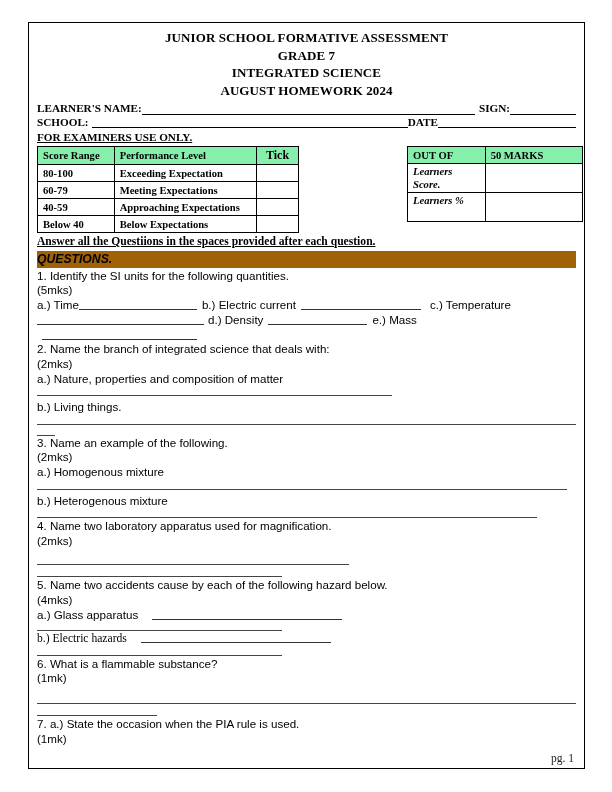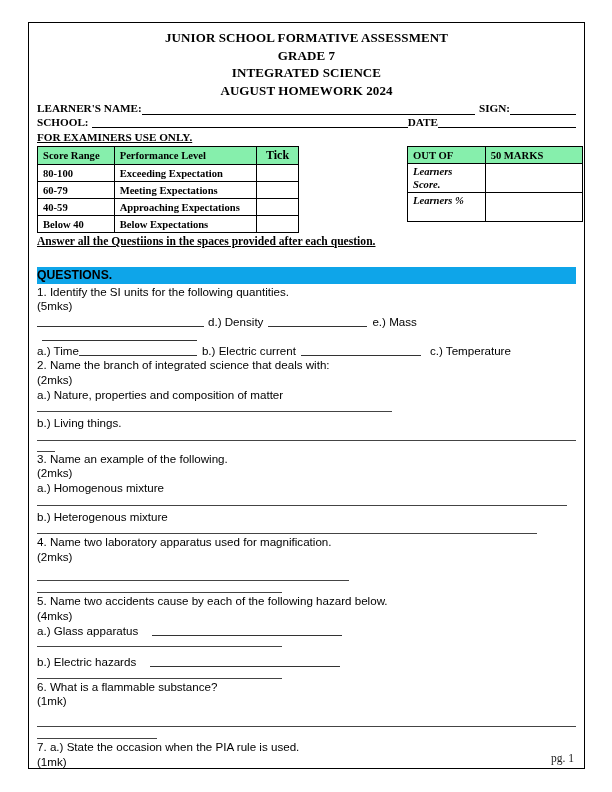--- a/index.html
+++ b/index.html
@@ -113,27 +113,28 @@
     font-family: "Liberation Serif", serif;
     font-weight: bold;
     font-size: 11.6px;
     line-height: 13.5px;
     text-decoration: underline;
     width: 360px;
     margin-top: 1px;
   }
 
   .qbanner {
-    background: #0ea5e9;
+    background: #a16207;
     font-weight: bold;
     font-size: 12.2px;
     line-height: 15px;
     padding: 1px 0 1px 0;
-    margin-top: 18px;
+    margin-top: 2px;
     width: 100%;
+    font-style: italic;
   }
 
   
   .body {
     font-size: 11.6px;
     line-height: 14.6px;
     margin-top: 1px;
   }
   .q { white-space: pre-wrap; }
 
@@ -255,25 +256,25 @@
 
   </div>
 
   <div class="instruction">Answer all the Questiions in the spaces provided after each question.</div>
   <div class="qbanner">QUESTIONS.</div>
 
   <div class="body">
 
     <div class="q">1. Identify the SI units for the following quantities.</div>
     <div class="q">(5mks)</div>
+    <div>
+      <span>a.) Time</span><span class="inline-ln" style="width:118px;"></span><span style="padding-left:5px;">b.) Electric current</span><span class="inline-ln" style="width:120px;margin-left:5px;"></span><span style="padding-left:9px;">c.) Temperature</span>
+    </div>
     <div style="margin-top:1px;">
       <span class="inline-ln" style="width:167px;"></span><span style="padding-left:4px;">d.) Density</span><span class="inline-ln" style="width:99px;margin-left:5px;"></span><span style="padding-left:5px;">e.) Mass</span><span class="inline-ln" style="width:155px;margin-left:5px;"></span>
-    </div>
-    <div>
-      <span>a.) Time</span><span class="inline-ln" style="width:118px;"></span><span style="padding-left:5px;">b.) Electric current</span><span class="inline-ln" style="width:120px;margin-left:5px;"></span><span style="padding-left:9px;">c.) Temperature</span>
     </div>
 
     <div class="q">2. Name the branch of integrated science that deals with:</div>
     <div class="q">(2mks)</div>
     <div class="q">a.) Nature, properties and composition of matter</div>
     <div class="blankline w355"></div>
     <div class="gap4"></div>
     <div class="q">b.) Living things.</div>
     <div class="blankline full"></div>
     <div class="blankline w18" style="margin-top:10px;"></div>
@@ -290,21 +291,21 @@
     <div class="q">(2mks)</div>
     <div class="blankline w312" style="margin-top:16px;"></div>
     <div class="blankline w245" style="margin-top:11px;"></div>
 
     <div class="q" style="margin-top:1px;">5. Name two accidents cause by each of the following hazard below.</div>
     <div class="q">(4mks)</div>
     <div>
       <span>a.) Glass apparatus</span><span class="inline-ln" style="width:190px;margin-left:14px;"></span>
     </div>
     <div class="blankline w245" style="margin-top:8px;"></div>
-    <div style="margin-top:8px;">
+    <div style="margin-top:1px;font-family:Liberation Serif, serif;">
       <span>b.) Electric hazards</span><span class="inline-ln" style="width:190px;margin-left:14px;"></span>
     </div>
     <div class="blankline w245" style="margin-top:8px;"></div>
 
     <div class="q" style="margin-top:1px;">6. What is a flammable substance?</div>
     <div class="q">(1mk)</div>
     <div class="blankline full" style="margin-top:17px;"></div>
     <div class="blankline w120" style="margin-top:11px;"></div>
 
     <div class="q" style="margin-top:1px;">7. a.) State the occasion when the PIA rule is used.</div>

